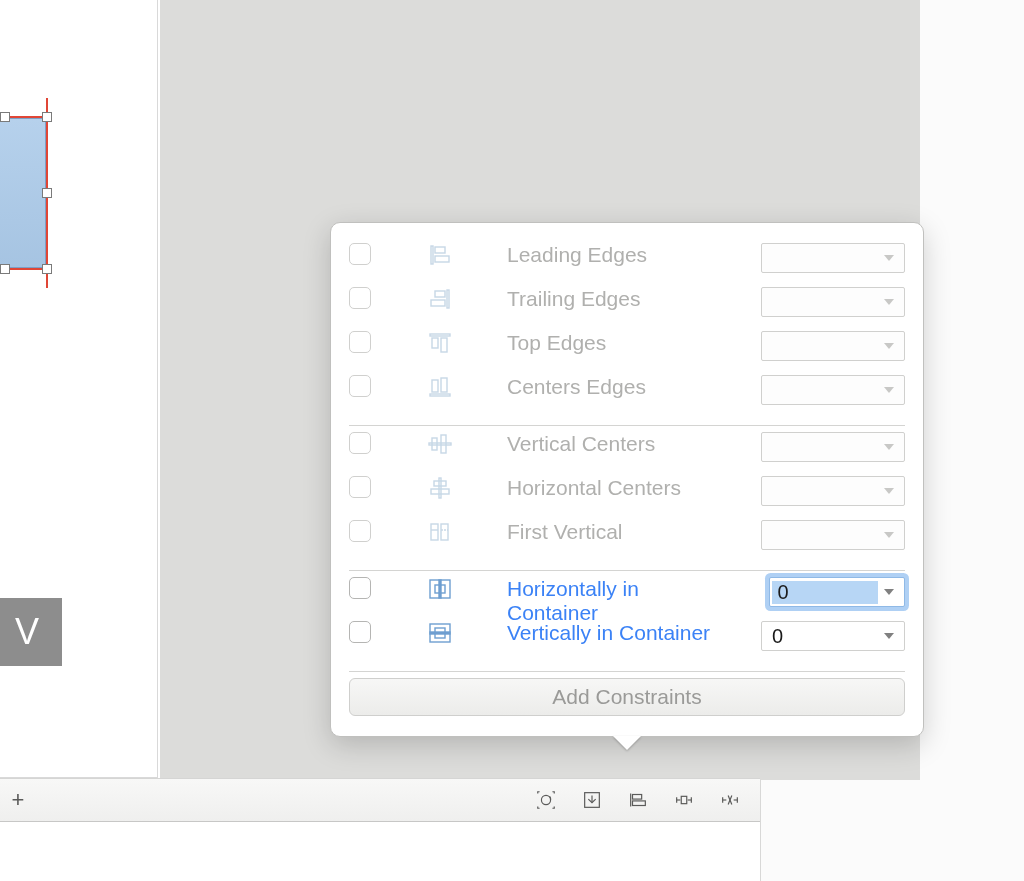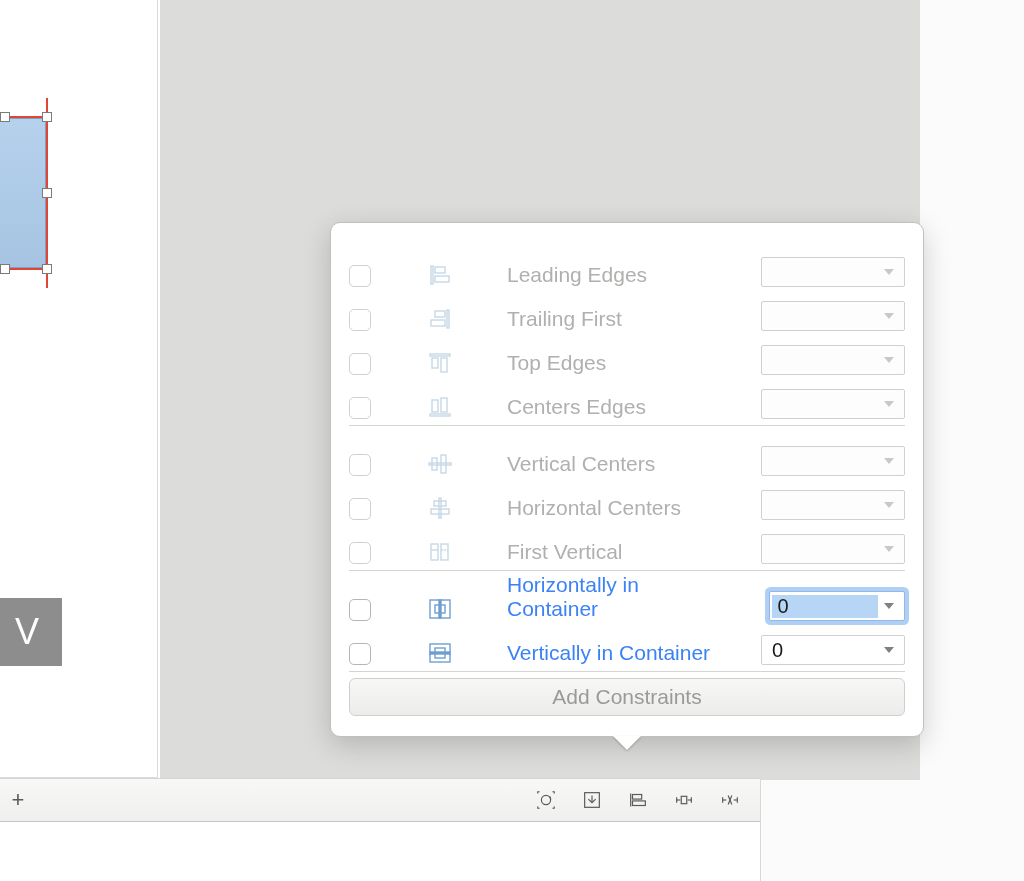--- a/index.html
+++ b/index.html
@@ -125,21 +125,21 @@
     border-left:14px solid transparent;
     border-right:14px solid transparent;
     border-top:14px solid #fff;
     filter: drop-shadow(0 1px 1px rgba(0,0,0,0.25));
   }
   .popover-title {
     font-size:21px; font-weight:700; color:#000;
     margin-bottom:12px; padding-left:2px;
   }
   .row {
-    display:flex; align-items:flex-end;
+    display:flex; align-items:flex-start;
     height:44px;
     gap:46px;
   }
   .row.disabled .row-label,
   .row.disabled .aicon { color:#b0b0ae; }
   .row.disabled .check { border-color:#d0d0ce; }
   .check {
     width:22px; height:22px;
     border:1px solid #b5b5b3;
     border-radius:5px;
@@ -301,21 +301,21 @@
   </div>
   <div class="row disabled">
     <div class="check"></div>
     <div class="aicon">
       <svg viewBox="0 0 24 22">
           <rect x="19" y="2" width="2" height="18"></rect>
           <rect x="7" y="3" width="10" height="6"></rect>
           <rect x="3" y="12" width="14" height="6"></rect>
         </svg>
     </div>
-    <div class="row-label">Trailing First</div>
+    <div class="row-label">Trailing Edges</div>
     <div class="combo">
         <span class="val"></span>
         <span class="caret"></span>
       </div>
   </div>
   <div class="row disabled">
     <div class="check"></div>
     <div class="aicon">
       <svg viewBox="0 0 24 22">
           <rect x="2" y="2" width="20" height="2"></rect>

